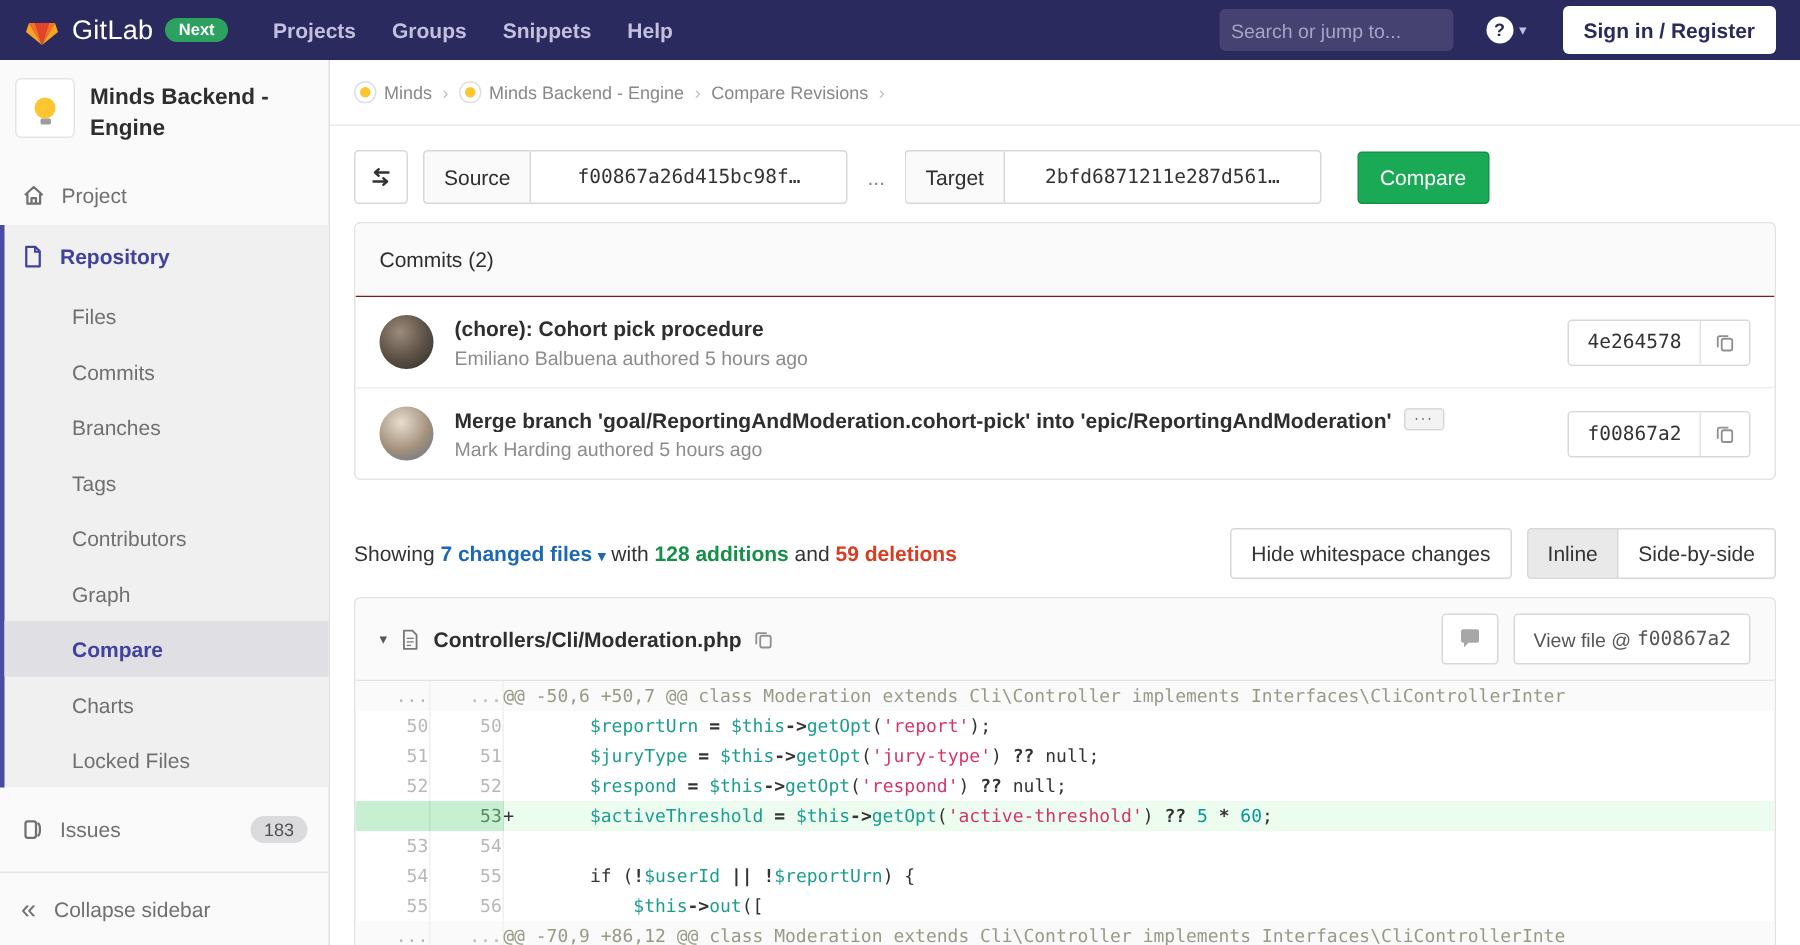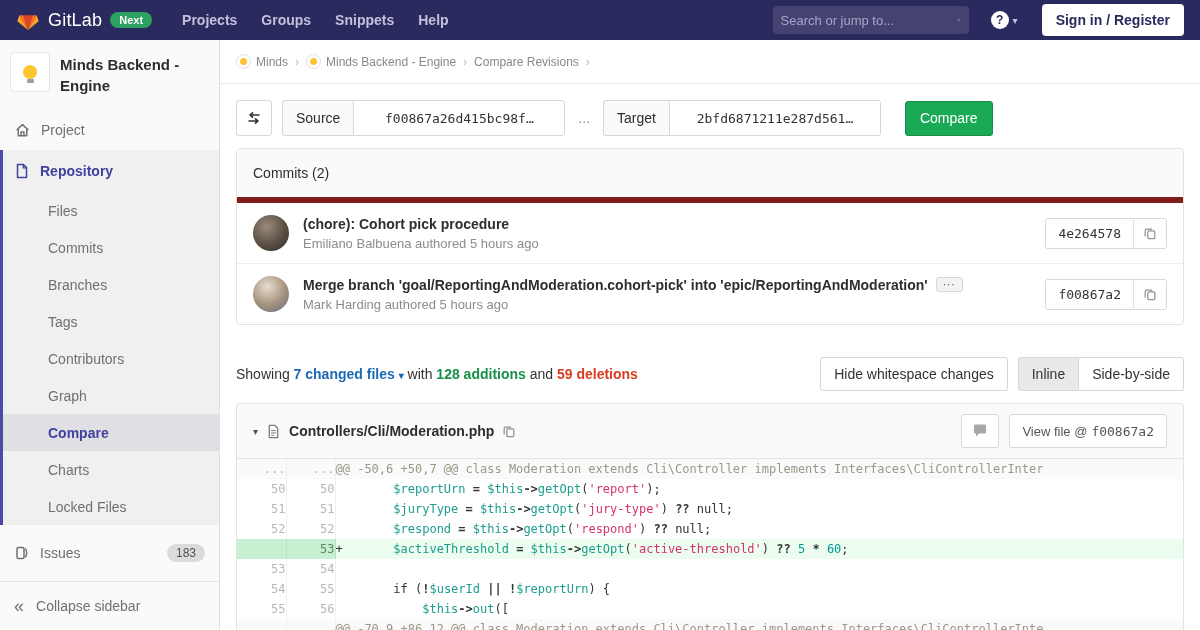--- a/index.html
+++ b/index.html
@@ -14,21 +14,21 @@
   body{font-family:"Liberation Sans",sans-serif;font-size:14px;color:#2e2e2e;background:#fff}
   .mono{font-family:"DejaVu Sans Mono","Liberation Mono",monospace}
 
   
   .navbar{height:40px;background:var(--navbar-bg);display:flex;align-items:center;padding:0 16px;gap:8px}
   .logo-wrap{display:flex;align-items:center;gap:8px;cursor:pointer}
   .logo-text{color:#fff;font-size:18px;font-weight:500;letter-spacing:.2px}
   .next-badge{background:#2da160;color:#fff;font-size:11px;font-weight:bold;padding:2px 9px;border-radius:10px;margin-right:10px}
   .nav-link{color:var(--navbar-link);font-weight:600;font-size:14px;padding:0 12px;text-decoration:none;cursor:pointer}
   .nav-spacer{flex:1}
-  .searchbox{display:flex;align-items:center;width:196px;height:28px;background:#454170;border-radius:4px;padding:0 8px;margin-right:14px}
+  .searchbox{display:flex;align-items:center;width:156px;height:28px;background:#454170;border-radius:4px;padding:0 8px;margin-right:14px}
   .searchbox input{flex:1;background:transparent;border:0;outline:0;color:#d8d5ea;font-size:13px;font-family:"Liberation Sans",sans-serif}
   .searchbox input::placeholder{color:#a8a3c8}
   .help-wrap{display:flex;align-items:center;gap:4px;margin-right:16px;cursor:pointer}
   .help-circle{width:18px;height:18px;border-radius:50%;background:#fff;color:var(--navbar-bg);font-weight:bold;font-size:12px;display:flex;align-items:center;justify-content:center}
   .chev{color:var(--navbar-link);font-size:10px}
   .signin-btn{background:#fff;color:var(--navbar-bg);font-weight:bold;font-size:14px;border:0;border-radius:4px;height:32px;padding:0 14px;cursor:pointer}
 
   
   .app{display:flex;height:590px}
   .sidebar{width:220px;background:var(--sidebar-bg);border-right:1px solid #e0e0e0;display:flex;flex-direction:column}
@@ -67,21 +67,21 @@
   .compare-row{display:flex;align-items:center;gap:10px}
   .swap-btn{width:36px;height:36px;background:#fff;border:1px solid #d8d8d8;border-radius:3px;display:flex;align-items:center;justify-content:center;cursor:pointer}
   .ref-group{display:flex;height:36px}
   .ref-label{display:flex;align-items:center;padding:0 13px;background:#fafafa;border:1px solid #d8d8d8;border-right:0;border-radius:3px 0 0 3px;color:#2e2e2e;font-size:14px}
   .ref-input{width:212px;border:1px solid #d8d8d8;border-radius:0 3px 3px 0;padding:0 12px;font-size:13px;text-align:center;color:#333;outline:none}
   .dots-sep{color:#888;padding:0 3px}
   .compare-btn{margin-left:14px;height:35px;padding:0 14px;background:var(--accent-green);border:1px solid var(--accent-green-border);border-radius:3px;color:#fff;font-size:14px;cursor:pointer}
 
   
   .panel{border:1px solid #e3e3e3;border-radius:4px;margin-top:12px;background:#fff}
-  .panel-head{padding:16px;background:#fafafa;border-bottom:6px solid #7f1d1d;border-radius:4px 4px 0 0;font-size:14px;color:#2e2e2e}
+  .panel-head{padding:16px;background:#fafafa;border-bottom:1px solid #7f1d1d;border-radius:4px 4px 0 0;font-size:14px;color:#2e2e2e}
   .commit-row{display:flex;align-items:center;padding:12px 16px;gap:14px}
   .commit-row + .commit-row{border-top:1px solid #eee}
   .avatar{width:36px;height:36px;border-radius:50%;flex:0 0 auto}
   .av1{background:radial-gradient(circle at 38% 32%,#9b8a7a 0%,#5a4f44 55%,#2e2a24 100%)}
   .av2{background:radial-gradient(circle at 40% 30%,#e8ddcf 0%,#a3917c 55%,#5d6f8a 100%)}
   .commit-main{flex:1;min-width:0}
   .commit-title{font-weight:bold;color:#2e2e2e;cursor:pointer;white-space:nowrap;overflow:hidden;display:flex;align-items:center;gap:8px}
   .commit-meta{color:#8c8c8c;font-size:13px;margin-top:4px}
   .more-btn{border:1px solid #d8d8d8;background:#f3f3f3;border-radius:3px;font-size:10px;letter-spacing:1px;color:#555;padding:1px 6px;cursor:pointer;flex:0 0 auto}
   .sha-chip{display:flex;align-items:stretch;border:1px solid #d8d8d8;border-radius:3px;overflow:hidden;flex:0 0 auto}

